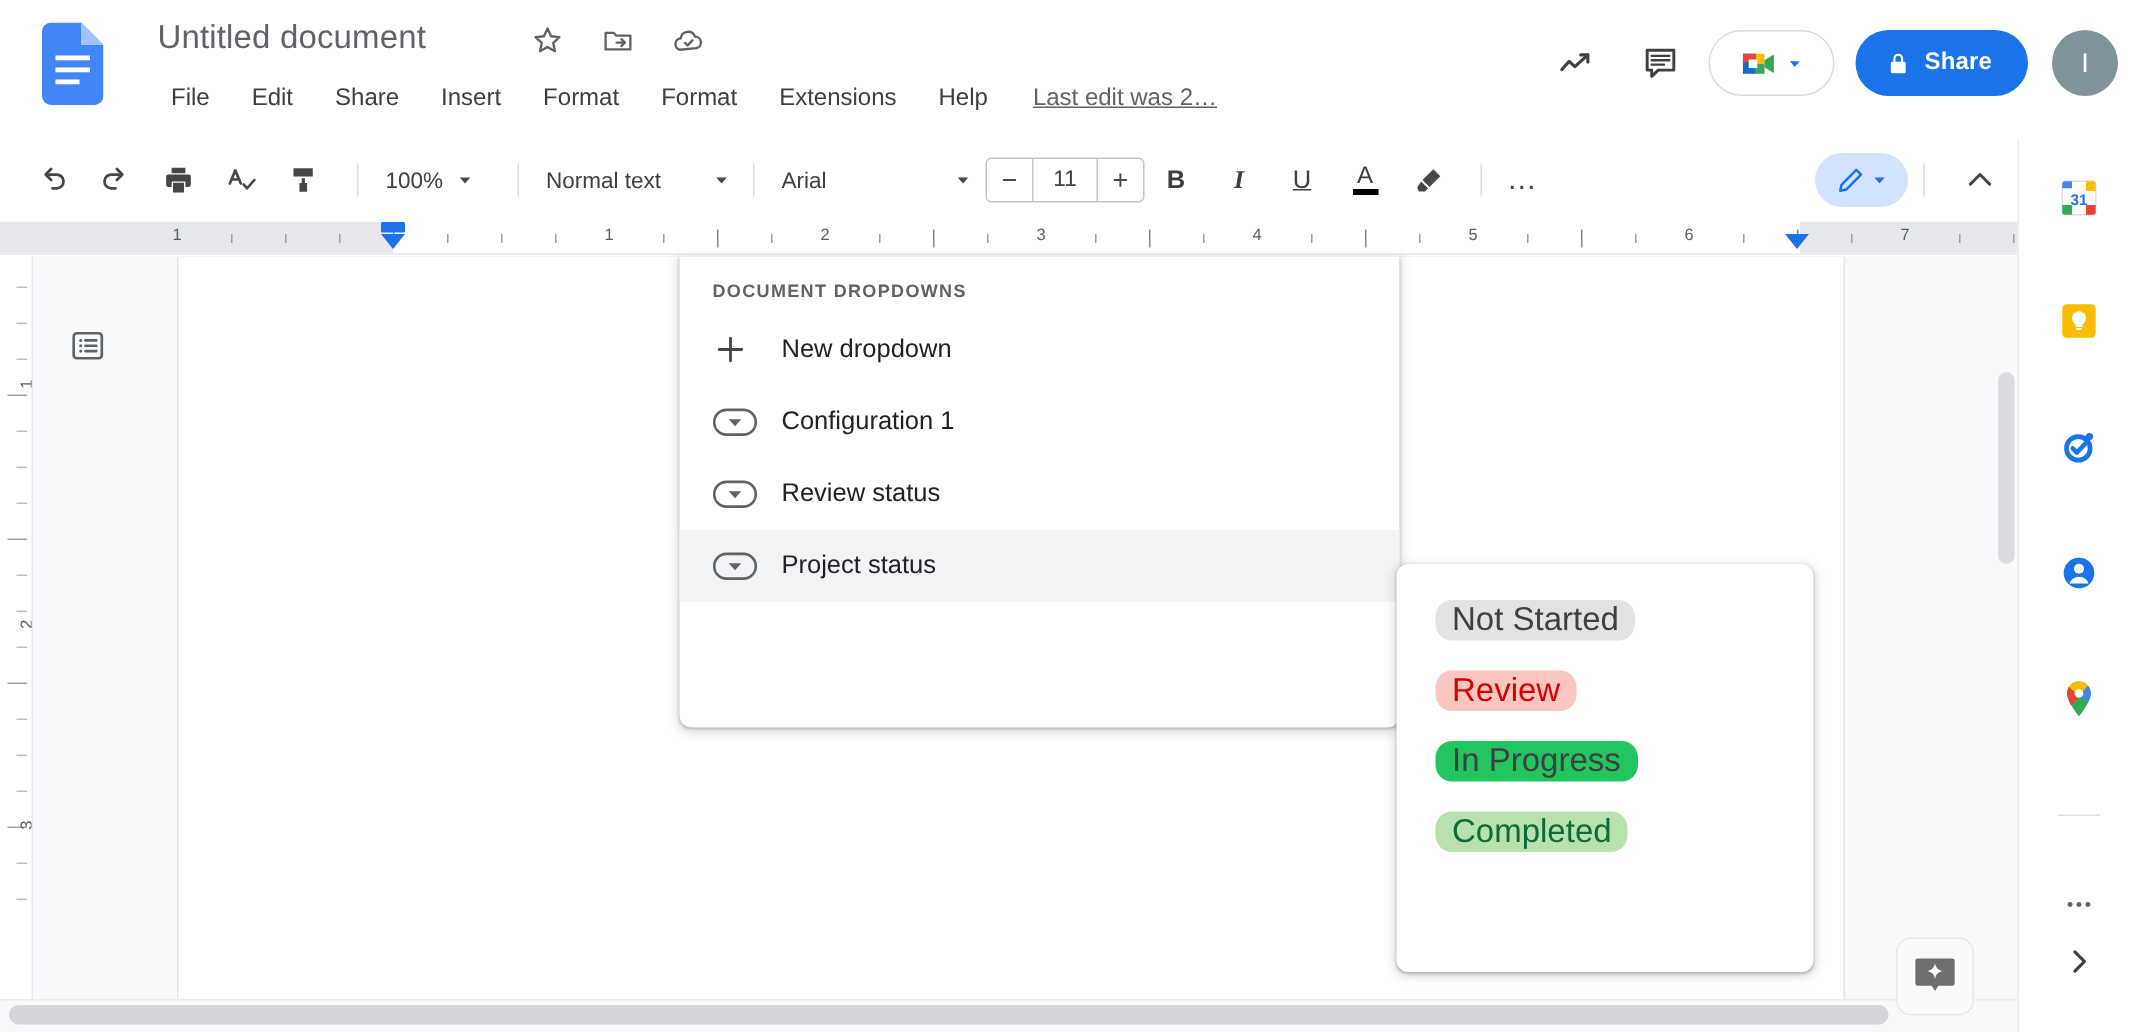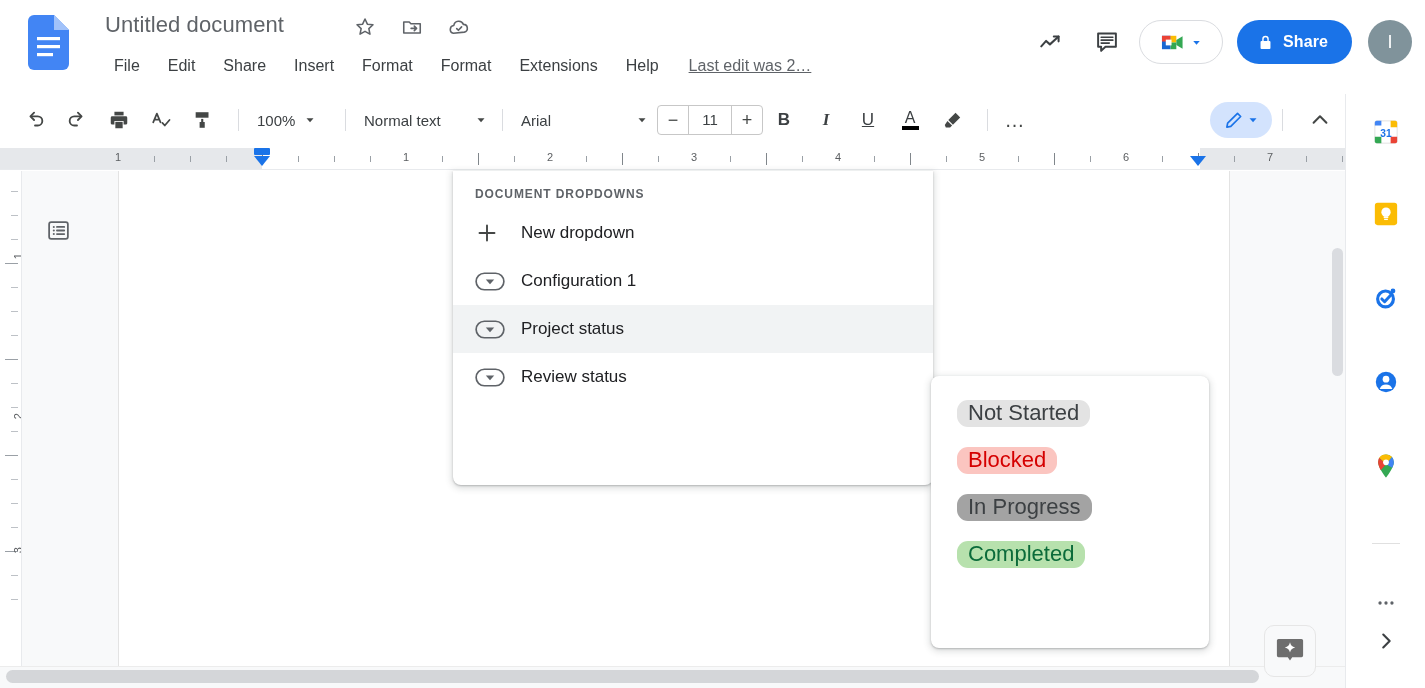--- a/index.html
+++ b/index.html
@@ -472,46 +472,46 @@
       <span class="mi">
         <svg width="30" height="19" viewBox="0 0 32 20" fill="none" stroke="#5f6368" stroke-width="1.8">
           <rect x="1.2" y="1.2" width="29.6" height="17.6" rx="8.8"></rect>
           <path d="M11.5 7.8h9l-4.5 5z" fill="#5f6368" stroke="none"></path>
         </svg>
       </span>
       <span class="ml">Configuration 1</span>
     </div>
 
 
+    <div class="menu-row">
+      <span class="mi">
+        <svg width="30" height="19" viewBox="0 0 32 20" fill="none" stroke="#5f6368" stroke-width="1.8">
+          <rect x="1.2" y="1.2" width="29.6" height="17.6" rx="8.8"></rect>
+          <path d="M11.5 7.8h9l-4.5 5z" fill="#5f6368" stroke="none"></path>
+        </svg>
+      </span>
+      <span class="ml">Review status</span>
+    </div>
+
     <div class="menu-row active">
       <span class="mi">
         <svg width="30" height="19" viewBox="0 0 32 20" fill="none" stroke="#5f6368" stroke-width="1.8">
           <rect x="1.2" y="1.2" width="29.6" height="17.6" rx="8.8"></rect>
           <path d="M11.5 7.8h9l-4.5 5z" fill="#5f6368" stroke="none"></path>
         </svg>
       </span>
       <span class="ml">Project status</span>
     </div>
-
-    <div class="menu-row">
-      <span class="mi">
-        <svg width="30" height="19" viewBox="0 0 32 20" fill="none" stroke="#5f6368" stroke-width="1.8">
-          <rect x="1.2" y="1.2" width="29.6" height="17.6" rx="8.8"></rect>
-          <path d="M11.5 7.8h9l-4.5 5z" fill="#5f6368" stroke="none"></path>
-        </svg>
-      </span>
-      <span class="ml">Review status</span>
-    </div>
   </div>
 
   <div class="submenu">
     <div class="chips">
       <span class="chip" style="background:#e3e3e3;color:#3c4043;">Not Started</span>
-      <span class="chip" style="background:#fbc5c0;color:#d50000;">Blocked</span>
-      <span class="chip" style="background:#a3a3a3;color:#3c4043;">In Progress</span>
+      <span class="chip" style="background:#fbc5c0;color:#d50000;">Review</span>
+      <span class="chip" style="background:#22c55e;color:#3c4043;">In Progress</span>
       <span class="chip" style="background:#b7e1ad;color:#0b6b3a;">Completed</span>
     </div>
   </div>
 
   <div class="sidepanel">
     <div class="sp-icon" style="top:20px;justify-content:center;">
       <svg width="26" height="26" viewBox="0 0 28 28">
         <rect x="2" y="2" width="24" height="24" rx="2" fill="#fff" stroke="#e0e0e0"></rect>
         <path d="M2 4a2 2 0 0 1 2-2h5v5H2z" fill="#4285f4"></path>
         <path d="M19 2h5a2 2 0 0 1 2 2v5h-7z" fill="#fbbc04"></path>

